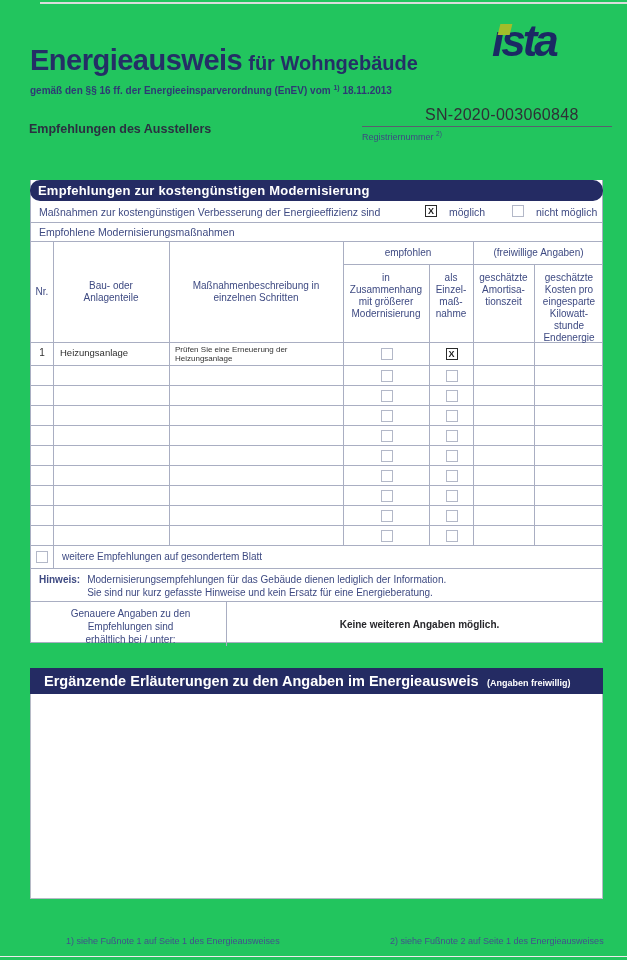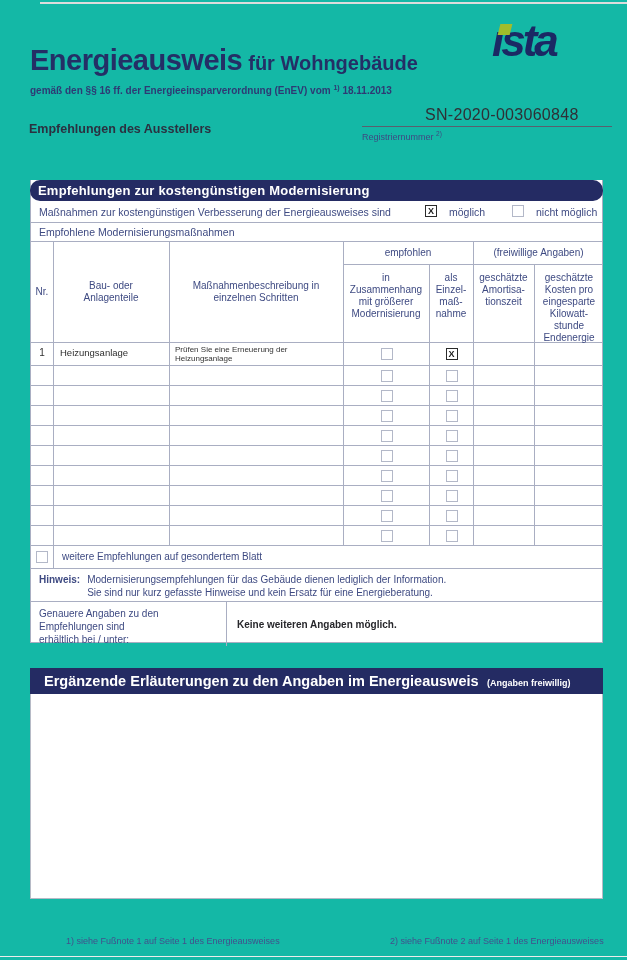--- a/index.html
+++ b/index.html
@@ -1,17 +1,17 @@
 <!DOCTYPE html>
 <html><head>
 <meta charset="utf-8">
 <style>
   * { margin:0; padding:0; box-sizing:border-box; }
   body { background:#f2f2f2; font-family:"Liberation Sans", sans-serif; }
-  .page { position:relative; width:627px; height:960px; background:#14b8a6; margin:0 auto; overflow:hidden; }
+  .page { position:relative; width:627px; height:960px; background:#22c55e; margin:0 auto; overflow:hidden; }
   .scan-line-top { position:absolute; top:2px; left:40px; right:0; height:2px; background:#dcdcdc; }
   .scan-line-bottom { position:absolute; bottom:3px; left:0; right:0; height:1px; background:#ececec; }
 
   
   .title-wrap { position:absolute; left:30px; top:44px; color:#242f66; white-space:nowrap; }
   .title-main { font-size:29px; font-weight:bold; letter-spacing:-0.5px; }
   .title-suffix { font-size:20px; font-weight:bold; margin-left:6px; }
   .subtitle { position:absolute; left:30px; top:84px; font-size:10px; font-weight:bold; color:#2e3a74; }
   .subtitle sup { font-size:7px; }
 
@@ -68,21 +68,21 @@
   .checkbox[data-checked="true"] { border:1.5px solid #2a2a2a; }
 
   
   .t-weitere { display:grid; grid-template-columns:22px 1fr; height:23px; border-bottom:1px solid #a9aec2; }
   .t-weitere .wcell1 { display:flex; align-items:center; justify-content:center; }
   .t-weitere .wcell2 { border-left:1px solid #a9aec2; font-size:10px; color:#3e4a82; line-height:22px; padding-left:8px; }
 
   .t-hinweis { height:33px; border-bottom:1px solid #a9aec2; font-size:10px; color:#3e4a82; padding:4px 8px 0 8px; display:flex; gap:7px; line-height:13px; }
   .t-hinweis .hlabel { font-weight:bold; }
 
-  .t-genauere { display:grid; grid-template-columns:195px 1fr; height:40px; }
+  .t-genauere { display:grid; grid-template-columns:195px 1fr; height:40px;text-align:center; }
   .t-genauere .gcell1 { font-size:10px; color:#3e4a82; padding:5px 4px 0 8px; white-space:pre-line; line-height:13px; }
   .t-genauere .gcell2 { border-left:1px solid #a9aec2; font-size:10px; font-weight:bold; color:#27272b; padding:17px 0 0 10px; }
 
   
   .sec2-bar { position:absolute; left:30px; top:668px; width:573px; height:26px; line-height:26px; padding-left:14px; }
   .sec2-title { font-size:14.5px; font-weight:bold; }
   .sec2-suffix { font-size:9px; font-weight:bold; margin-left:4px; }
   .sec2-box { position:absolute; left:30px; top:694px; width:573px; height:205px; border:1px solid #b6bac6; border-top:none; background:#fff; font-size:10px; color:#333; padding:6px; }
 
   
@@ -116,21 +116,21 @@
     <span>Registriernummer</span>
     <sup>2)</sup>
   </div>
 
   <div class="issuer-title">Empfehlungen des Ausstellers</div>
 
   <div class="tbl">
     <div class="t-bar navybar">Empfehlungen zur kostengünstigen Modernisierung</div>
 
     <div class="t-rowA">
-      <span class="stmt">Maßnahmen zur kostengünstigen Verbesserung der Energieausweises sind</span>
+      <span class="stmt">Maßnahmen zur kostengünstigen Verbesserung der Energieeffizienz sind</span>
       <span class="checkbox cb1" data-checked="true">X</span>
       <span class="lb1">möglich</span>
       <span class="checkbox cb2" data-checked="false"></span>
       <span class="lb2">nicht möglich</span>
     </div>
 
     <div class="t-rowB">Empfohlene Modernisierungsmaßnahmen</div>
 
     <div class="t-head">
       <div class="vline" style="left:22px"></div>

